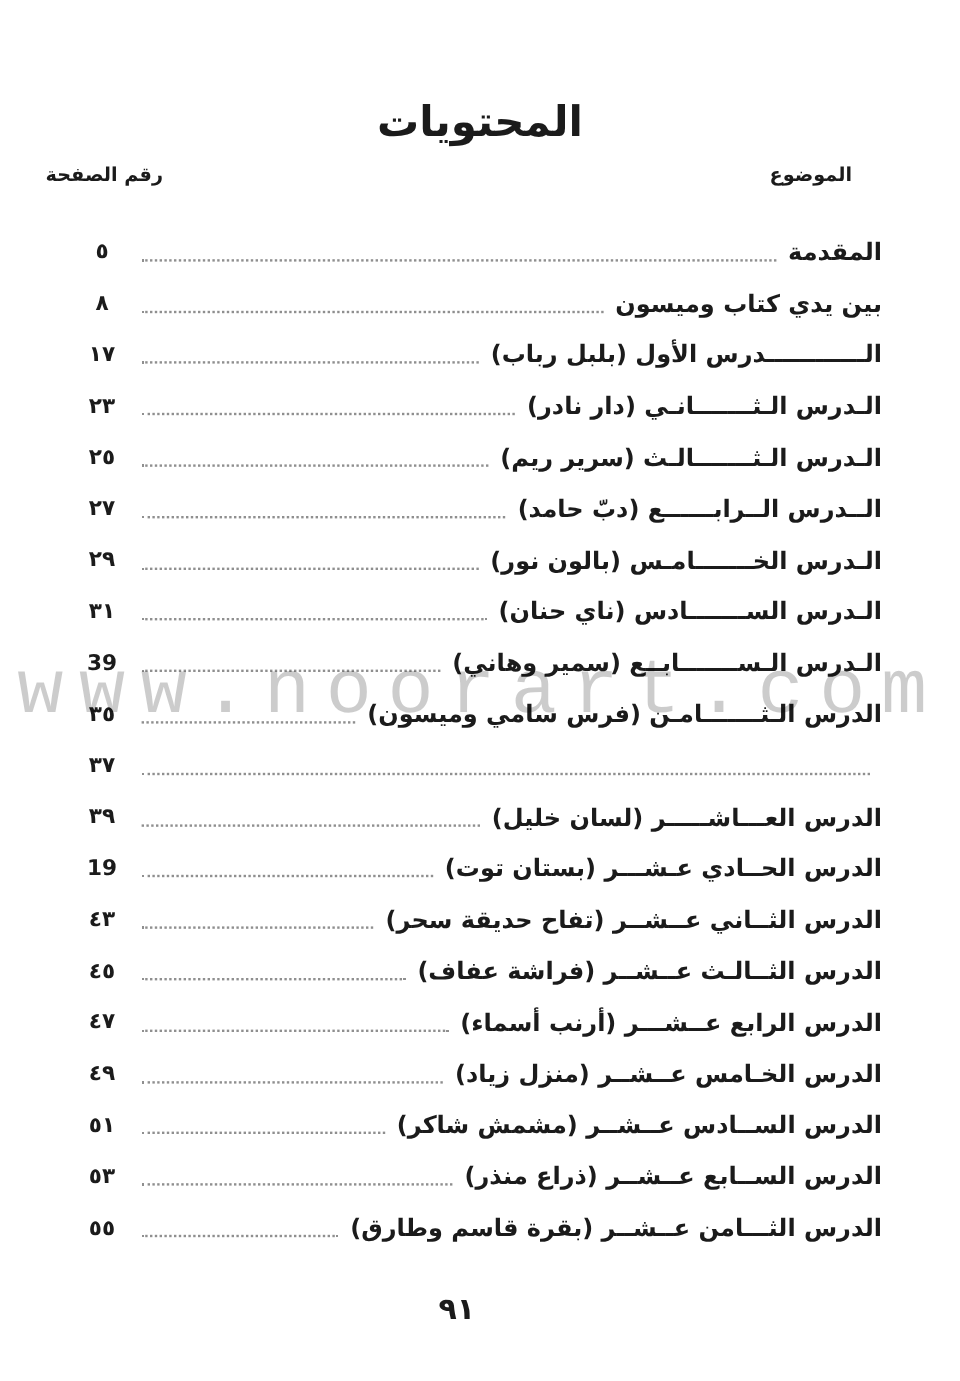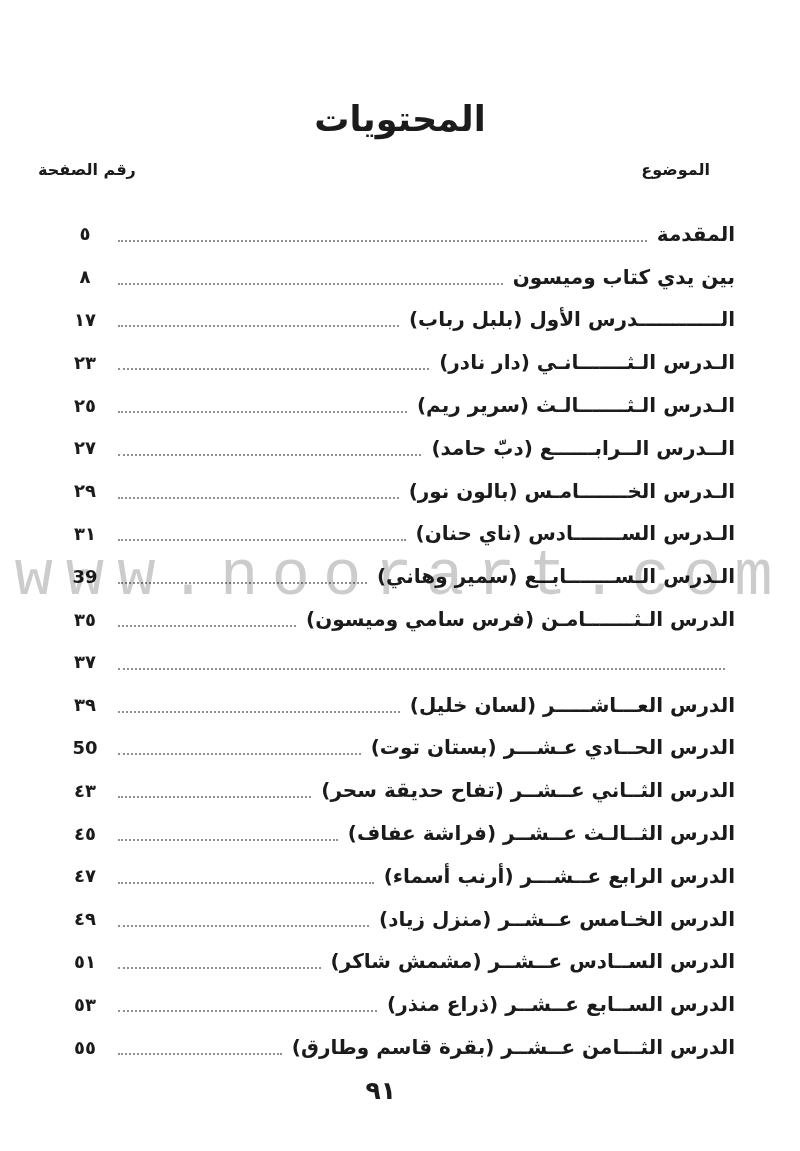--- a/index.html
+++ b/index.html
@@ -10,21 +10,21 @@
     width: 800px;
     height: 1151px;
     background: #ffffff;
     position: relative;
     overflow: hidden;
     font-family: "DejaVu Sans", sans-serif;
     color: #1b1b1b;
     direction: rtl;
   }
   .page-title {
-    margin: 17px;
+    margin: 0;
     padding-top: 80px;
     text-align: center;
     font-size: 35px;
     font-weight: bold;
     line-height: 1.3;
   }
   .col-headers {
     display: flex;
     justify-content: space-between;
     align-items: baseline;
@@ -171,21 +171,21 @@
 
   <div class="toc-row">
     <span class="entry-title">الدرس العـــاشـــــر  (لسان خليل)</span>
     <span class="leader"></span>
     <span class="page-num">٣٩</span>
   </div>
 
   <div class="toc-row">
     <span class="entry-title">الدرس الحــادي عـشـــر  (بستان توت)</span>
     <span class="leader"></span>
-    <span class="page-num">50</span>
+    <span class="page-num">19</span>
   </div>
 
   <div class="toc-row">
     <span class="entry-title">الدرس الثــاني عــشــر  (تفاح حديقة سحر)</span>
     <span class="leader"></span>
     <span class="page-num">٤٣</span>
   </div>
 
   <div class="toc-row">
     <span class="entry-title">الدرس الثــالـث عــشــر  (فراشة عفاف)</span>

